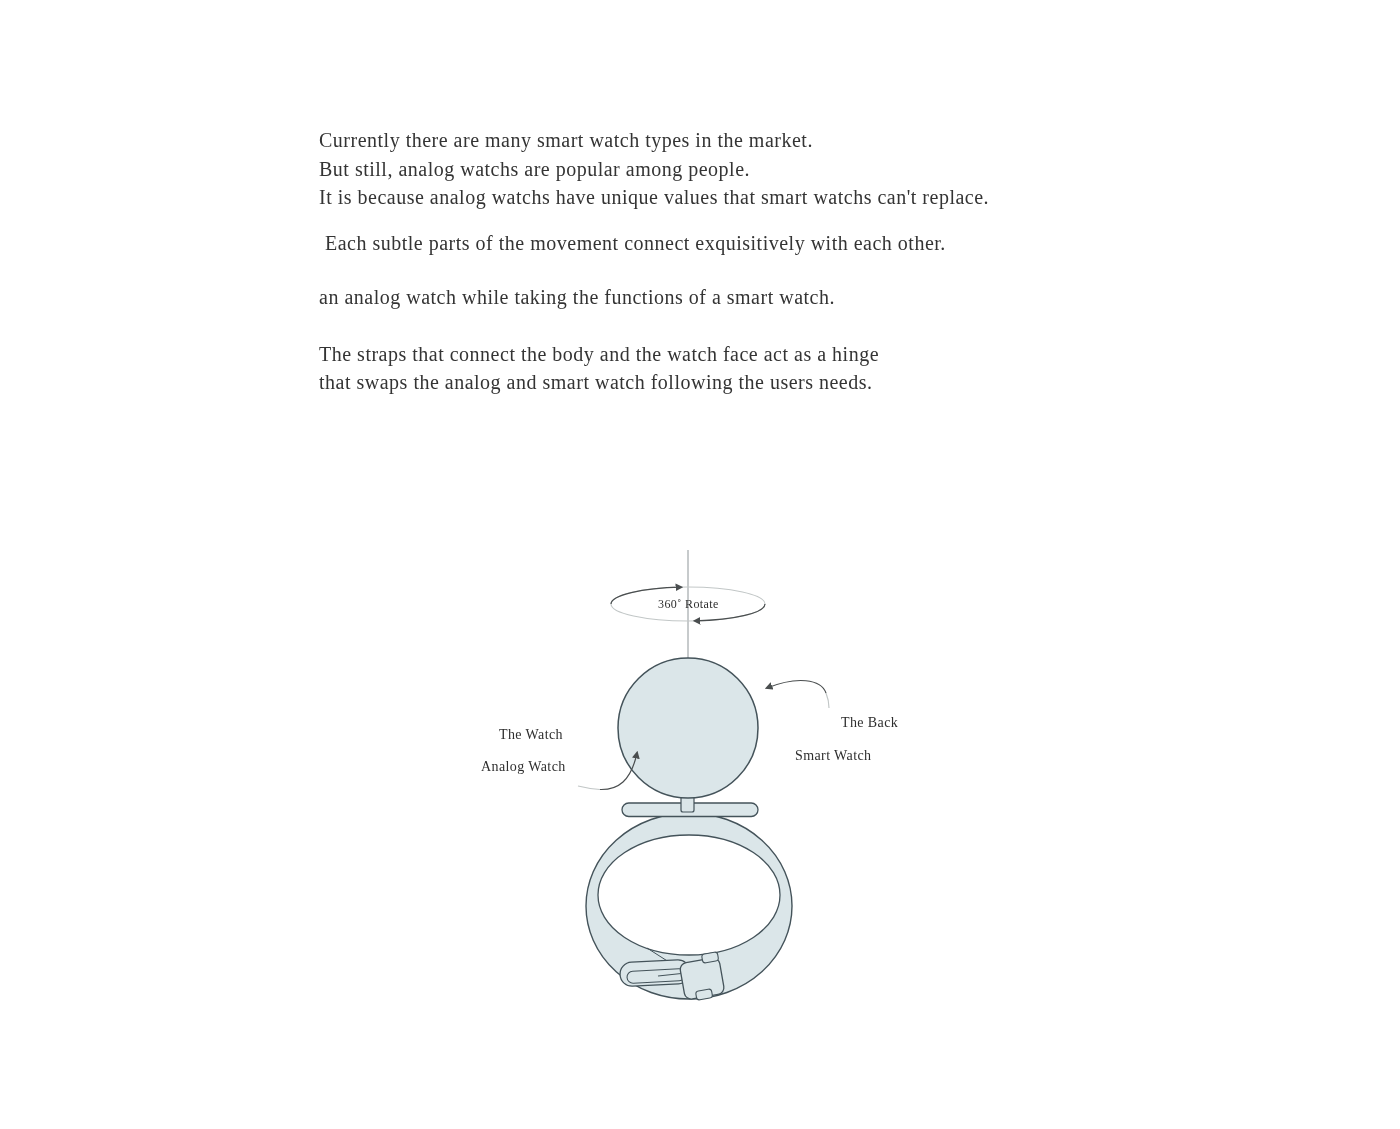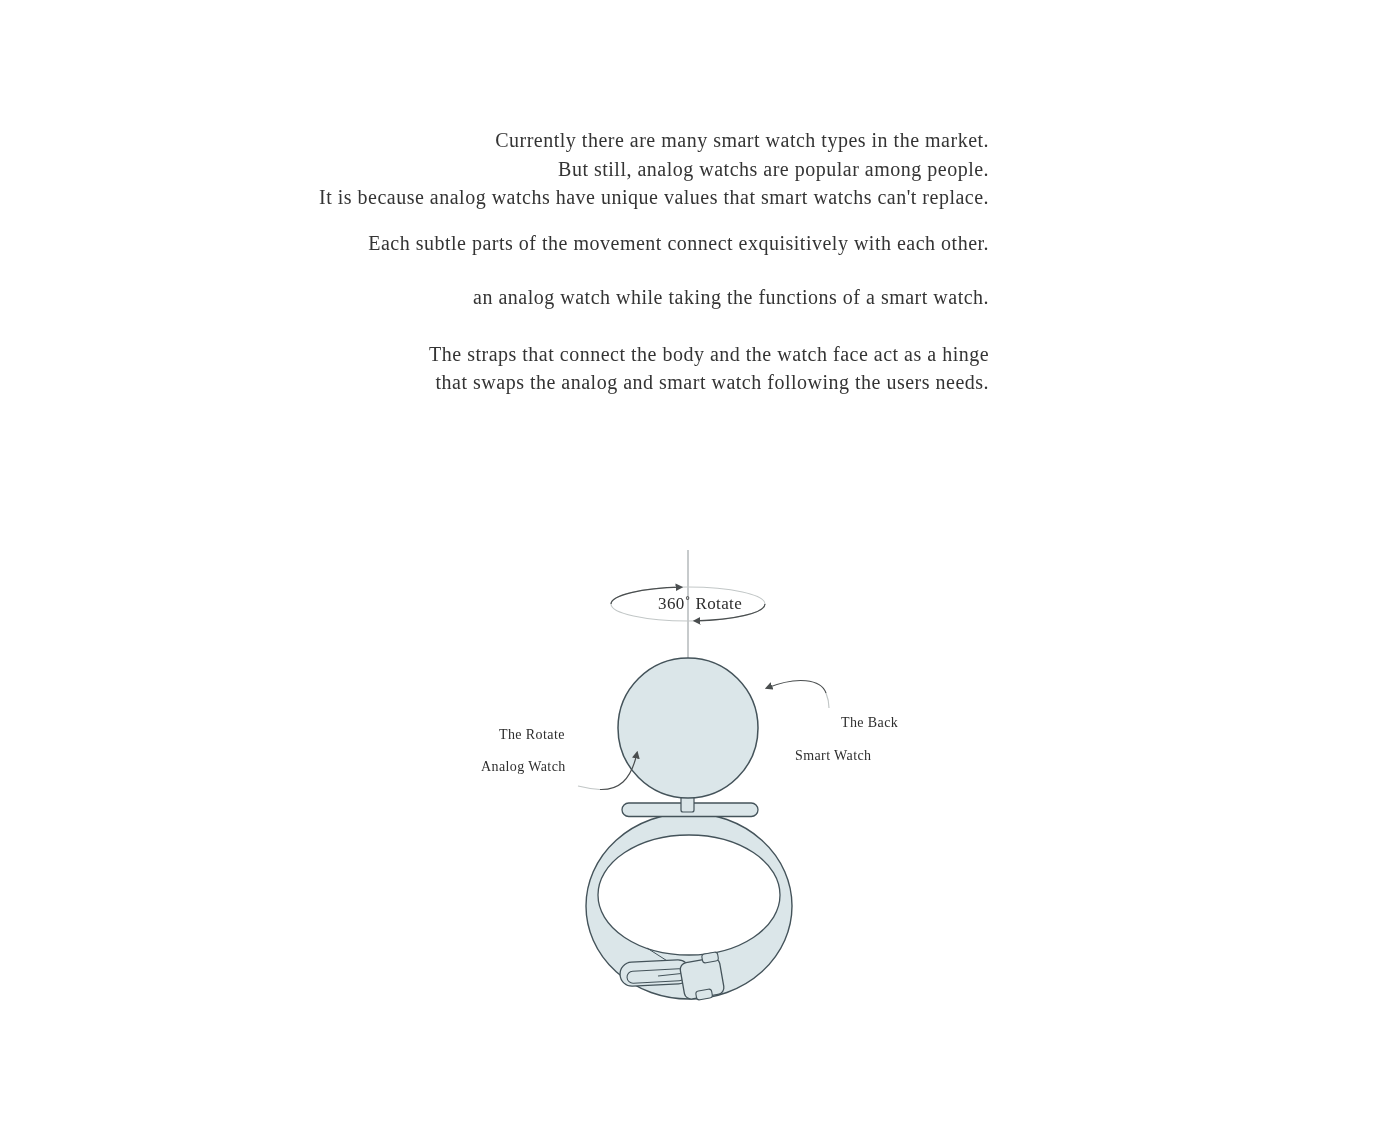--- a/index.html
+++ b/index.html
@@ -18,21 +18,21 @@
     top: 126px;
     color: var(--text_primary, #343434);
     font-size: 20px;
     line-height: 28.5px;
     letter-spacing: 0.5px;
   }
   .para { margin: 0; }
   .gap-a { margin-bottom: 17px; }
   .gap-b { margin-bottom: 26px; margin-left: 6px; }
   .gap-c { margin-bottom: 28px; }
-  .line { display: block; white-space: nowrap; text-align: right; }
+  .line { display: block; white-space: nowrap; }
 
   
   .diagram-svg {
     position: absolute;
     left: 450px;
     top: 540px;
     width: 500px;
     height: 520px;
   }
   .watch-shape { fill: var(--watch_fill, #dbe6e9); stroke: var(--watch_stroke, #44535a); }
@@ -44,21 +44,21 @@
   .ah-fill    { fill: var(--arrow_dark, #4a4e4f); }
 
   .diagram-label {
     position: absolute;
     color: var(--label_text, #2e2e2e);
     font-size: 14px;
     line-height: 16px;
     letter-spacing: 0.4px;
     white-space: nowrap;
   }
-  .lbl-rotate        { left: 658px; top: 596px; font-size: 17px; }
+  .lbl-rotate        { left: 658px; top: 596px; font-size: 12px; }
   .lbl-front-title   { left: 499px; top: 727px; }
   .lbl-front-sub     { left: 481px; top: 759px; }
   .lbl-back-title    { left: 841px; top: 715px; font-family: Liberation Serif, serif; }
   .lbl-back-sub      { left: 795px; top: 748px; }
 </style>
 </head>
 <body>
 
 <div class="page">
 
@@ -108,18 +108,18 @@
 
     <circle class="watch-shape" cx="238" cy="188" r="70" stroke-width="1.5"></circle>
 
     <path class="arc-light" d="M 128 246 C 136 248, 143 249, 150 249.5" stroke-width="1.2"></path>
     <path class="arc-dark" d="M 150 249.5 C 168 250, 181 241, 187 213" stroke-width="1.2" marker-end="url(#ah)"></path>
     <path class="arc-light" d="M 379 168 C 379 163, 378 158, 376 153" stroke-width="1.2"></path>
     <path class="arc-dark" d="M 376 153 C 371 139, 347 136, 317 148" stroke-width="1.2" marker-end="url(#ah)"></path>
   </svg>
 
   <div class="diagram-label lbl-rotate">360˚ Rotate</div>
-  <div class="diagram-label lbl-front-title">The Rotate</div>
+  <div class="diagram-label lbl-front-title">The Watch</div>
   <div class="diagram-label lbl-front-sub">Analog Watch</div>
   <div class="diagram-label lbl-back-title">The Back</div>
   <div class="diagram-label lbl-back-sub">Smart Watch</div>
 
 </div>
 
 </body></html>

